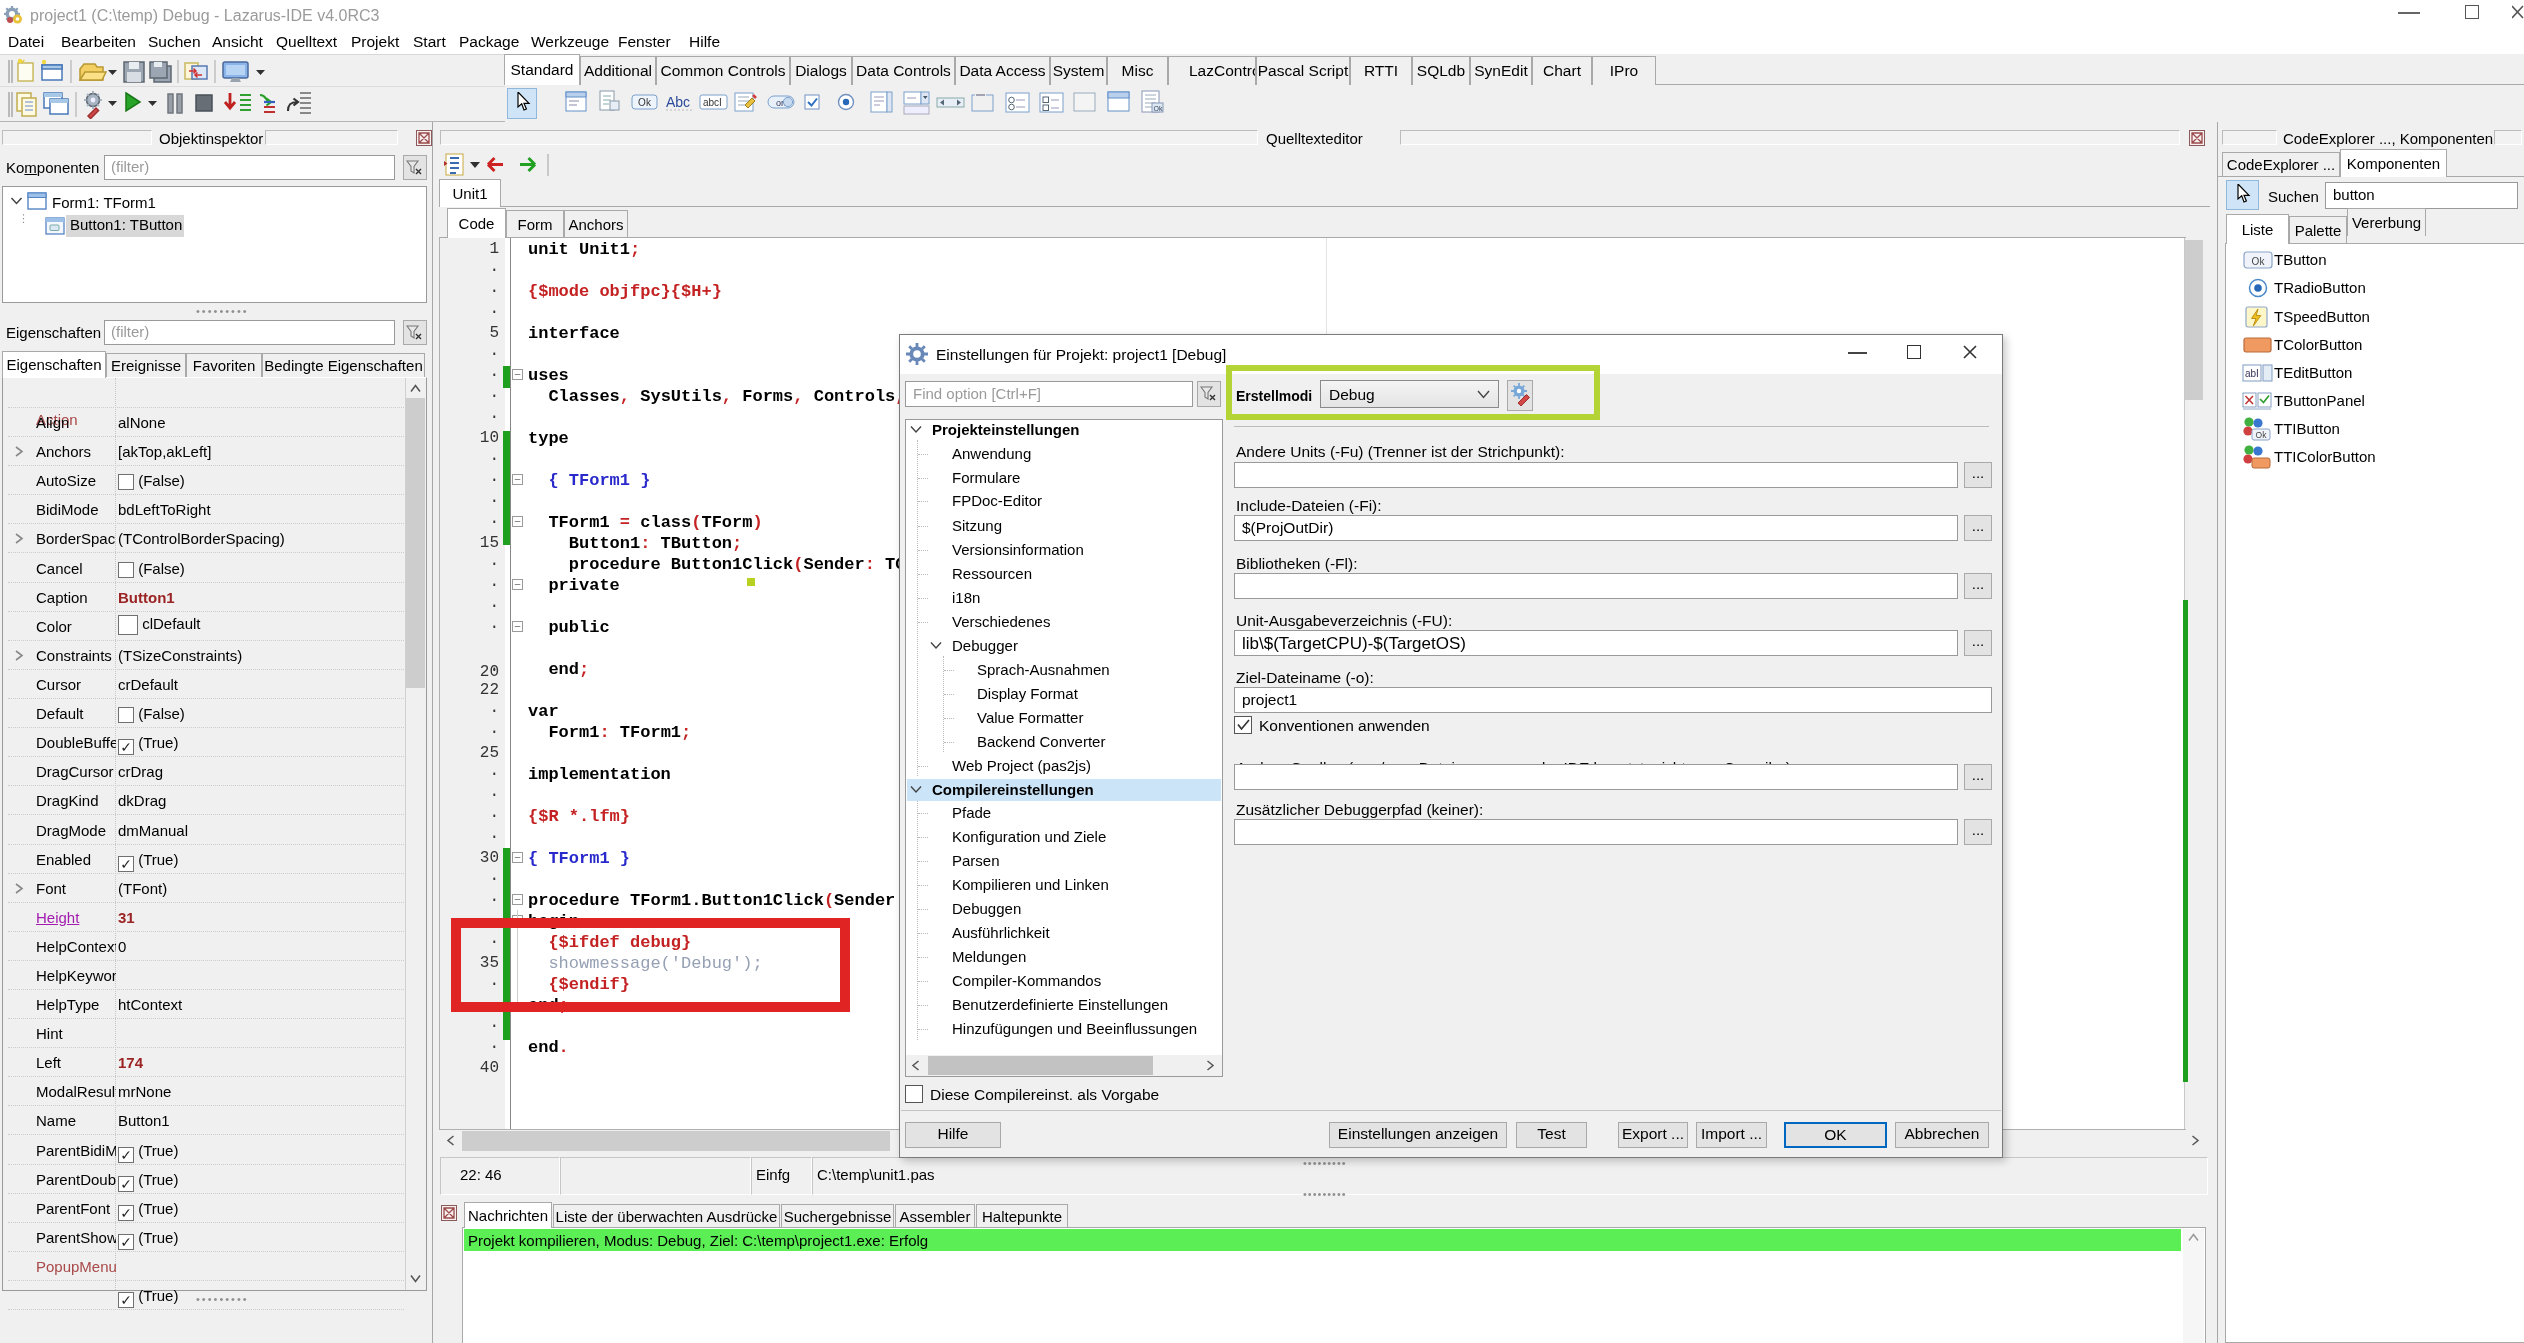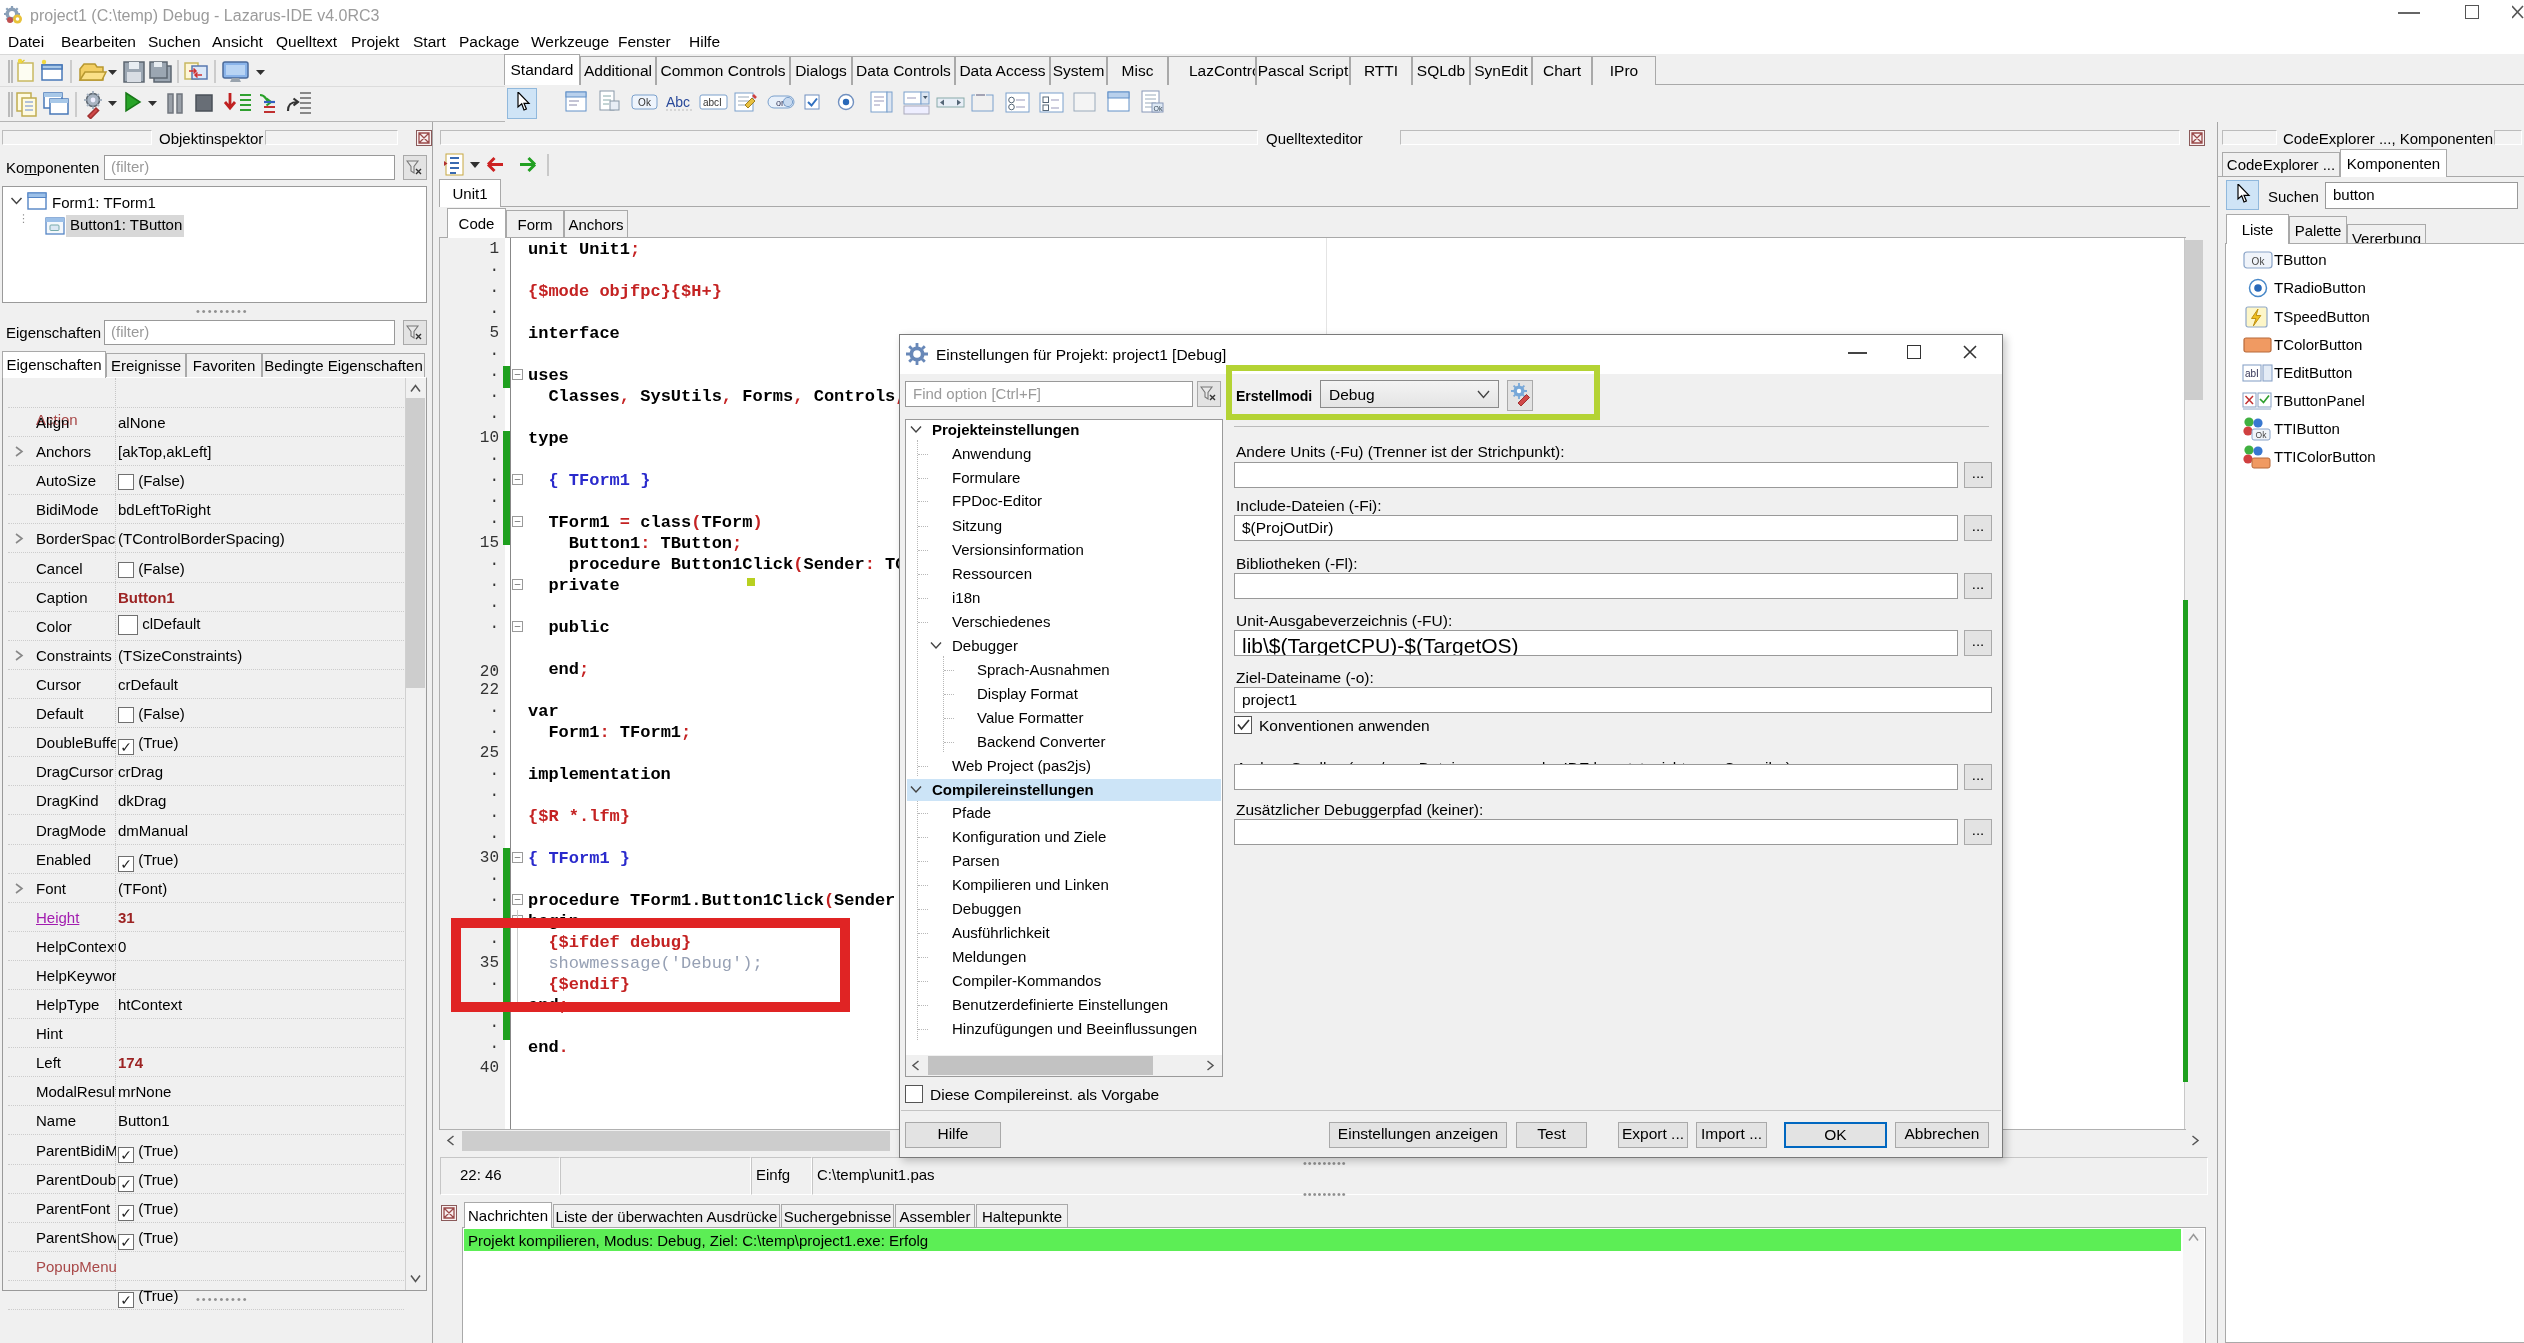--- a/index.html
+++ b/index.html
@@ -593,21 +593,21 @@
 <div class="tab tabsel" style="left:2340px;top:149px;width:107px;height:28px;line-height:27px;">Komponenten</div>
 <div class="abs" style="left:2217px;top:176px;width:307px;height:1px;background:#a9a9a9;"></div>
 <div class="abs" style="left:2226px;top:180px;width:33px;height:30px;background:#cfe4f6;border:1px solid #90b8dc;"></div>
 <svg class="abs" style="left:2236px;top:184px;" width="15" height="21" viewBox="0 0 15 21">
       <path d="M2 0 L2 15 L5.7 11.8 L8 18 L10.4 17 L8 11.3 L13 11.3 Z" fill="#fff" stroke="#000" stroke-width="1.2"></path>
     </svg>
 <div class="abs" style="left:2268px;top:188px;">Suchen</div>
 <div class="field" style="left:2325px;top:182px;width:193px;height:27px;padding:3px 7px;">button</div>
 <div class="tab tabsel" style="left:2226px;top:214px;width:63px;height:30px;line-height:29px;">Liste</div>
 <div class="tab" style="left:2289px;top:216px;width:58px;height:28px;line-height:27px;">Palette</div>
-<div class="tab" style="left:2347px;top:224px;width:79px;height:28px;line-height:27px;">Vererbung</div>
+<div class="tab" style="left:2347px;top:208px;width:79px;height:28px;line-height:27px;">Vererbung</div>
 <div class="abs" style="left:2225px;top:243px;width:299px;height:1100px;background:#fff;border:1px solid #a9a9a9;border-right:none;"></div>
 <div class="abs" style="left:2274px;top:251px;">TButton</div>
 <div class="abs" style="left:2274px;top:279px;">TRadioButton</div>
 <div class="abs" style="left:2274px;top:308px;">TSpeedButton</div>
 <div class="abs" style="left:2274px;top:336px;">TColorButton</div>
 <div class="abs" style="left:2274px;top:364px;">TEditButton</div>
 <div class="abs" style="left:2274px;top:392px;">TButtonPanel</div>
 <div class="abs" style="left:2274px;top:420px;">TTIButton</div>
 <div class="abs" style="left:2274px;top:448px;">TTIColorButton</div>
 <svg class="abs" style="left:2242px;top:260px;" width="32" height="210" viewBox="0 0 32 210" overflow="visible">
@@ -764,21 +764,21 @@
 <div class="abs" style="z-index:12;left:1236px;top:443px;font-size:15.5px;white-space:nowrap;">Andere Units (-Fu) (Trenner ist der Strichpunkt):</div>
 <div class="field" style="z-index:12;left:1234px;top:462px;width:724px;height:26px;padding:3px 7px;font-size:15.5px;"></div>
 <div class="btn" style="z-index:12;left:1964px;top:462px;width:28px;height:26px;line-height:20px;font-size:15px;">...</div>
 <div class="abs" style="z-index:12;left:1236px;top:497px;font-size:15.5px;white-space:nowrap;">Include-Dateien (-Fi):</div>
 <div class="field" style="z-index:12;left:1234px;top:515px;width:724px;height:26px;padding:3px 7px;font-size:15.5px;">$(ProjOutDir)</div>
 <div class="btn" style="z-index:12;left:1964px;top:515px;width:28px;height:26px;line-height:20px;font-size:15px;">...</div>
 <div class="abs" style="z-index:12;left:1236px;top:555px;font-size:15.5px;white-space:nowrap;">Bibliotheken (-Fl):</div>
 <div class="field" style="z-index:12;left:1234px;top:573px;width:724px;height:26px;padding:3px 7px;font-size:15.5px;"></div>
 <div class="btn" style="z-index:12;left:1964px;top:573px;width:28px;height:26px;line-height:20px;font-size:15px;">...</div>
 <div class="abs" style="z-index:12;left:1236px;top:612px;font-size:15.5px;white-space:nowrap;">Unit-Ausgabeverzeichnis (-FU):</div>
-<div class="field" style="z-index:12;left:1234px;top:630px;width:724px;height:26px;padding:3px 7px;font-size:21px;">lib\$(TargetCPU)-$(TargetOS)</div>
+<div class="field" style="z-index:12;left:1234px;top:630px;width:724px;height:26px;padding:3px 7px;font-size:17px;">lib\$(TargetCPU)-$(TargetOS)</div>
 <div class="btn" style="z-index:12;left:1964px;top:630px;width:28px;height:26px;line-height:20px;font-size:15px;">...</div>
 <div class="abs" style="z-index:12;left:1236px;top:669px;font-size:15.5px;white-space:nowrap;">Ziel-Dateiname (-o):</div>
 <div class="field" style="z-index:12;left:1234px;top:687px;width:758px;height:26px;padding:3px 7px;font-size:15.5px;">project1</div>
 <div class="abs" style="z-index:12;left:1234px;top:716px;width:18px;height:18px;background:#fff;border:1px solid #555;"></div>
 <svg class="abs" style="z-index:12;left:1237px;top:719px;" width="13" height="12" viewBox="0 0 13 12">
       <path d="M1 5.5 l3.5 4.5 l7.5-9" stroke="#333" stroke-width="1.7" fill="none"></path>
     </svg>
 <div class="abs" style="z-index:12;left:1259px;top:717px;font-size:15.5px;">Konventionen anwenden</div>
 <div class="abs" style="z-index:12;left:1236px;top:747px;font-size:15.5px;white-space:nowrap;margin-top:12px;">Andere Quellen (.pp-/.pas-Dateien, nur von der IDE benutzt, nicht vom Compiler)</div>
 <div class="field" style="z-index:12;left:1234px;top:764px;width:724px;height:26px;padding:3px 7px;font-size:15.5px;"></div>

